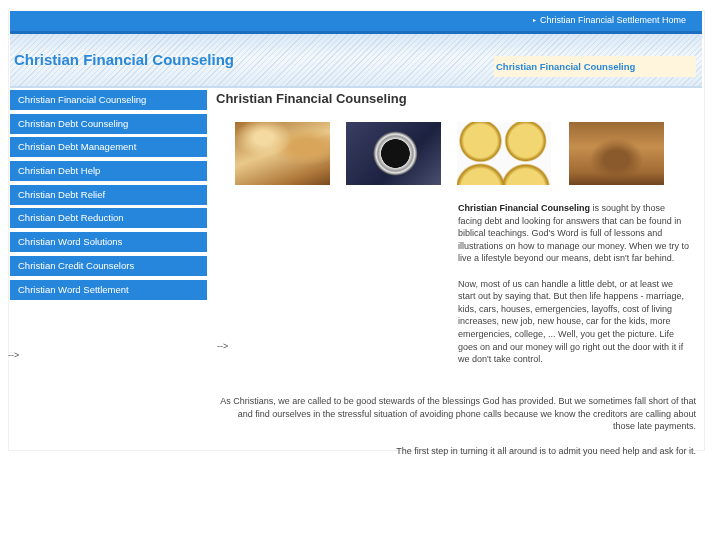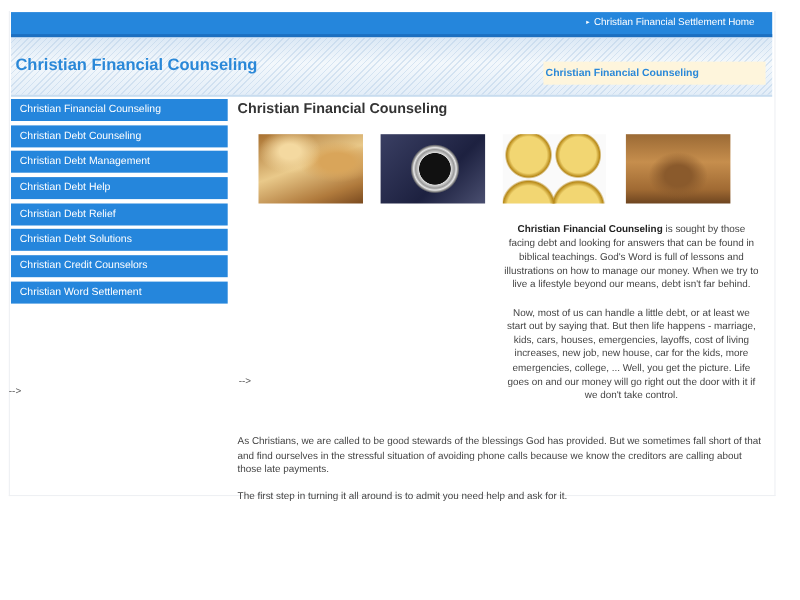--- a/index.html
+++ b/index.html
@@ -84,30 +84,30 @@
         radial-gradient(circle at 73% 105%, #f2d672 0 20%, #b88a1a 24%, transparent 26%),
         #fafafa;
     }
     .photo.p4 { left: 569px;
       background:
         radial-gradient(ellipse at 50% 60%, #8a5a2c 0 18%, transparent 40%),
         linear-gradient(180deg, #9b6a35, #c68e4d 40%, #a06a33 80%, #6e4520);
     }
     .intro {
       position: absolute; left: 458px; top: 202px; width: 232px;
-      font-size: 9px; line-height: 12.6px; color: #444; text-align: center;
+      font-size: 9px; line-height: 12.6px; color: #444;
     }
     .intro p { margin: 0 0 12.6px 0; }
     .intro b { color: #222; }
     .main-comment {
       position: absolute; left: 217px; top: 341px; font-size: 9px; color: #555;
     }
     .body-text {
       position: absolute; left: 216px; top: 395px; width: 480px;
-      font-size: 9px; line-height: 12.6px; color: #444;
+      font-size: 9px; line-height: 12.6px; color: #444; text-align: right;
     }
     .body-text p { margin: 0 0 12.6px 0; }
   </style>
 </head>
 <body>
 
 <div class="page"></div>
 
 <div class="topbar">
   <a class="home-link">
@@ -121,21 +121,22 @@
     <span>Christian Financial Counseling</span>
   </div>
 </div>
 
 <nav class="sidebar">
   <a class="nav-item">Christian Financial Counseling</a>
   <a class="nav-item">Christian Debt Counseling</a>
   <a class="nav-item">Christian Debt Management</a>
   <a class="nav-item">Christian Debt Help</a>
   <a class="nav-item">Christian Debt Relief</a>
-  <a class="nav-item">Christian Debt Solutions</a>
+  <a class="nav-item">Christian Debt Reduction</a>
+  <a class="nav-item">Christian Word Solutions</a>
   <a class="nav-item">Christian Credit Counselors</a>
   <a class="nav-item">Christian Word Settlement</a>
 </nav>
 <div class="sidebar-comment">--&gt;</div>
 
 <h2 class="main-title">Christian Financial Counseling</h2>
 
 <div class="photo p1"></div>
 <div class="photo p2"></div>
 <div class="photo p3"></div>

